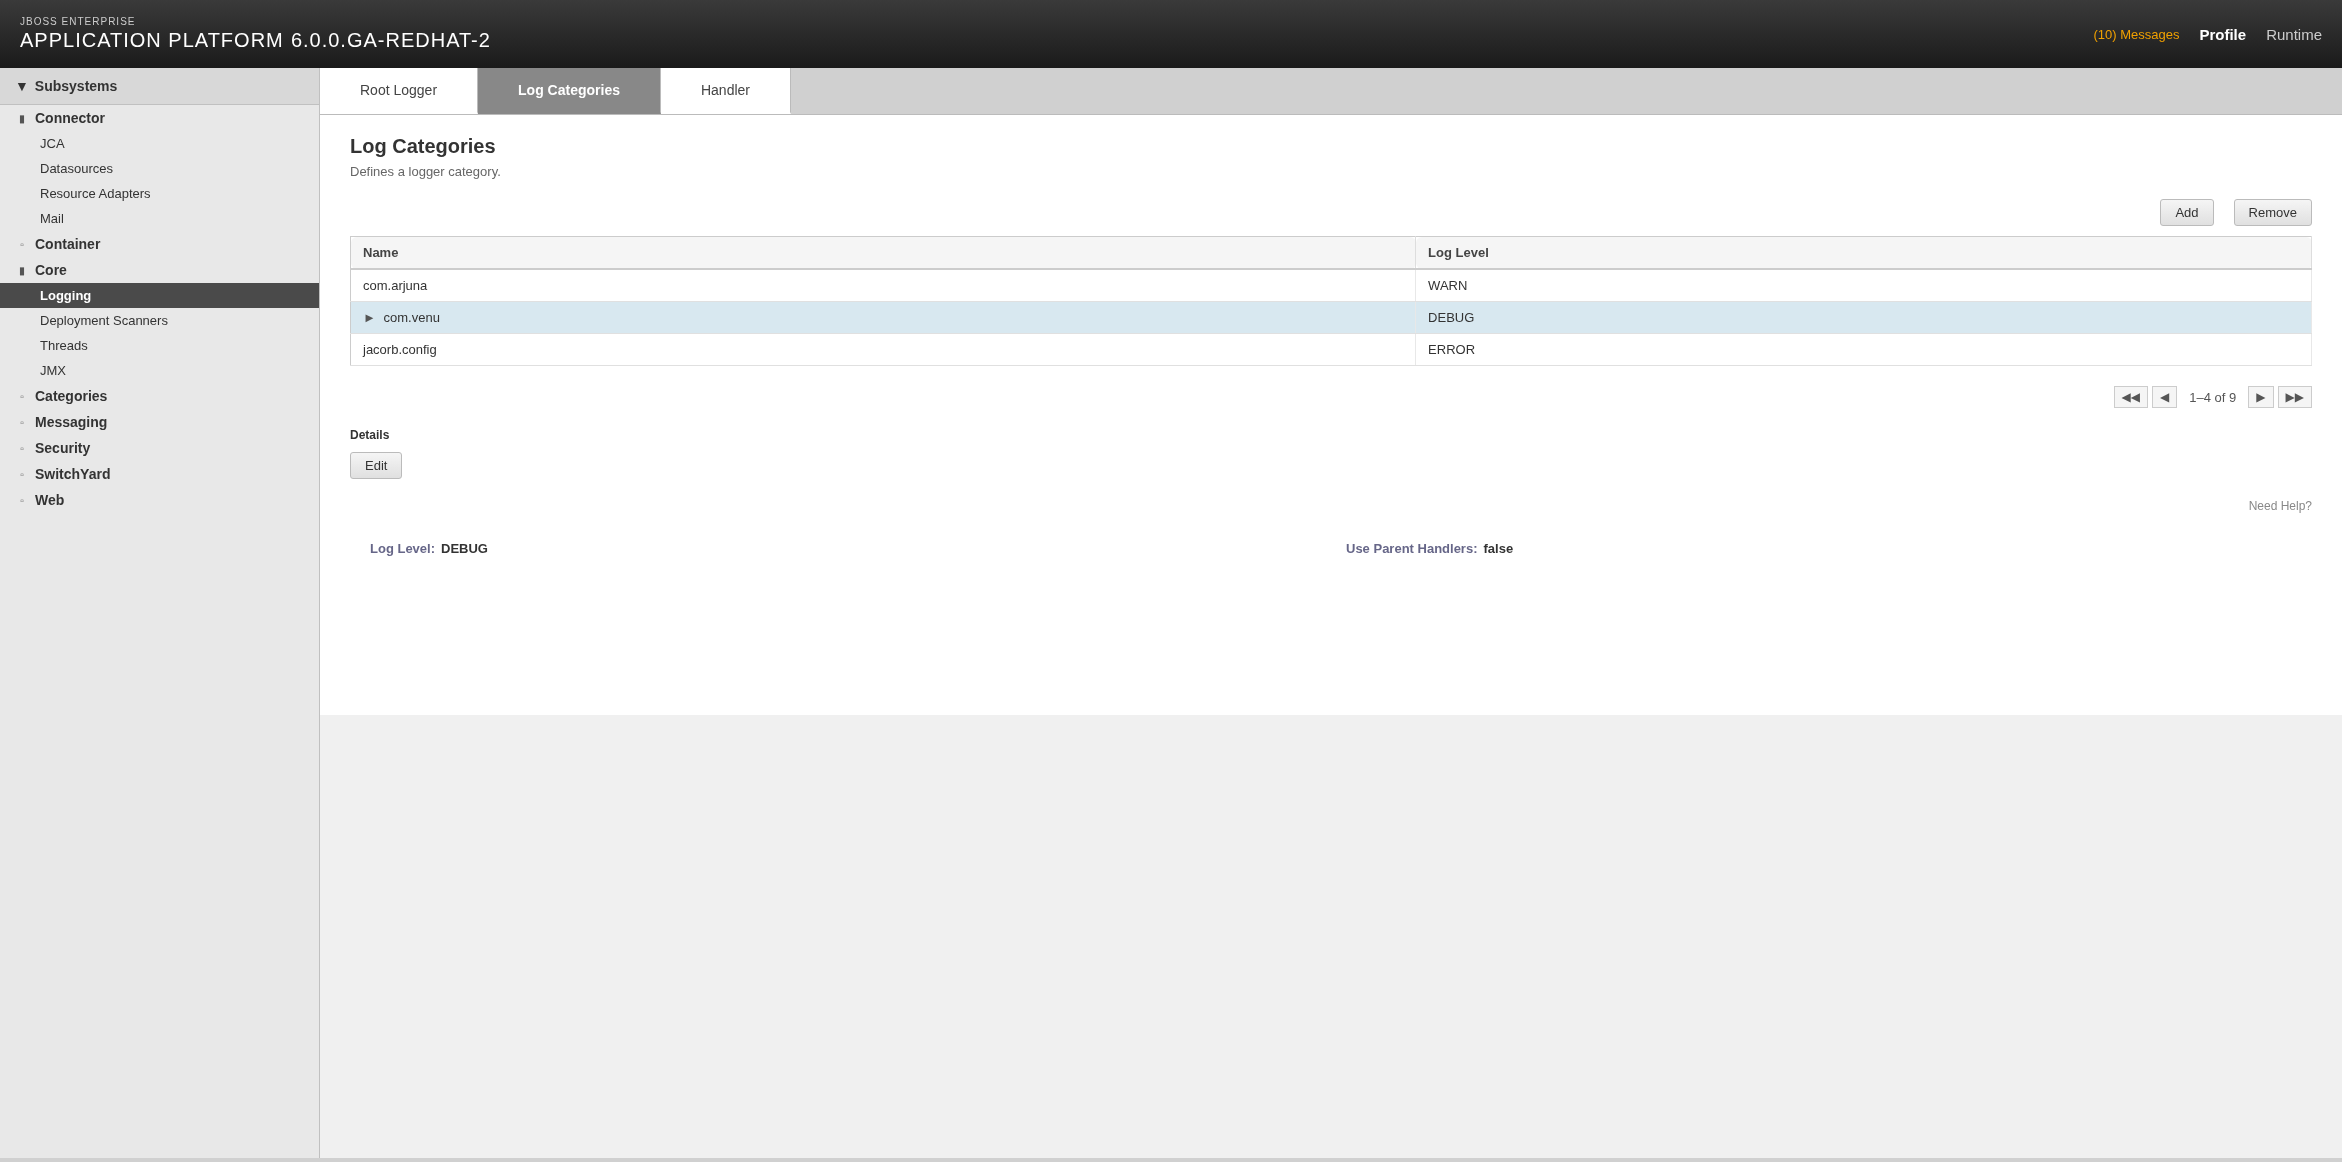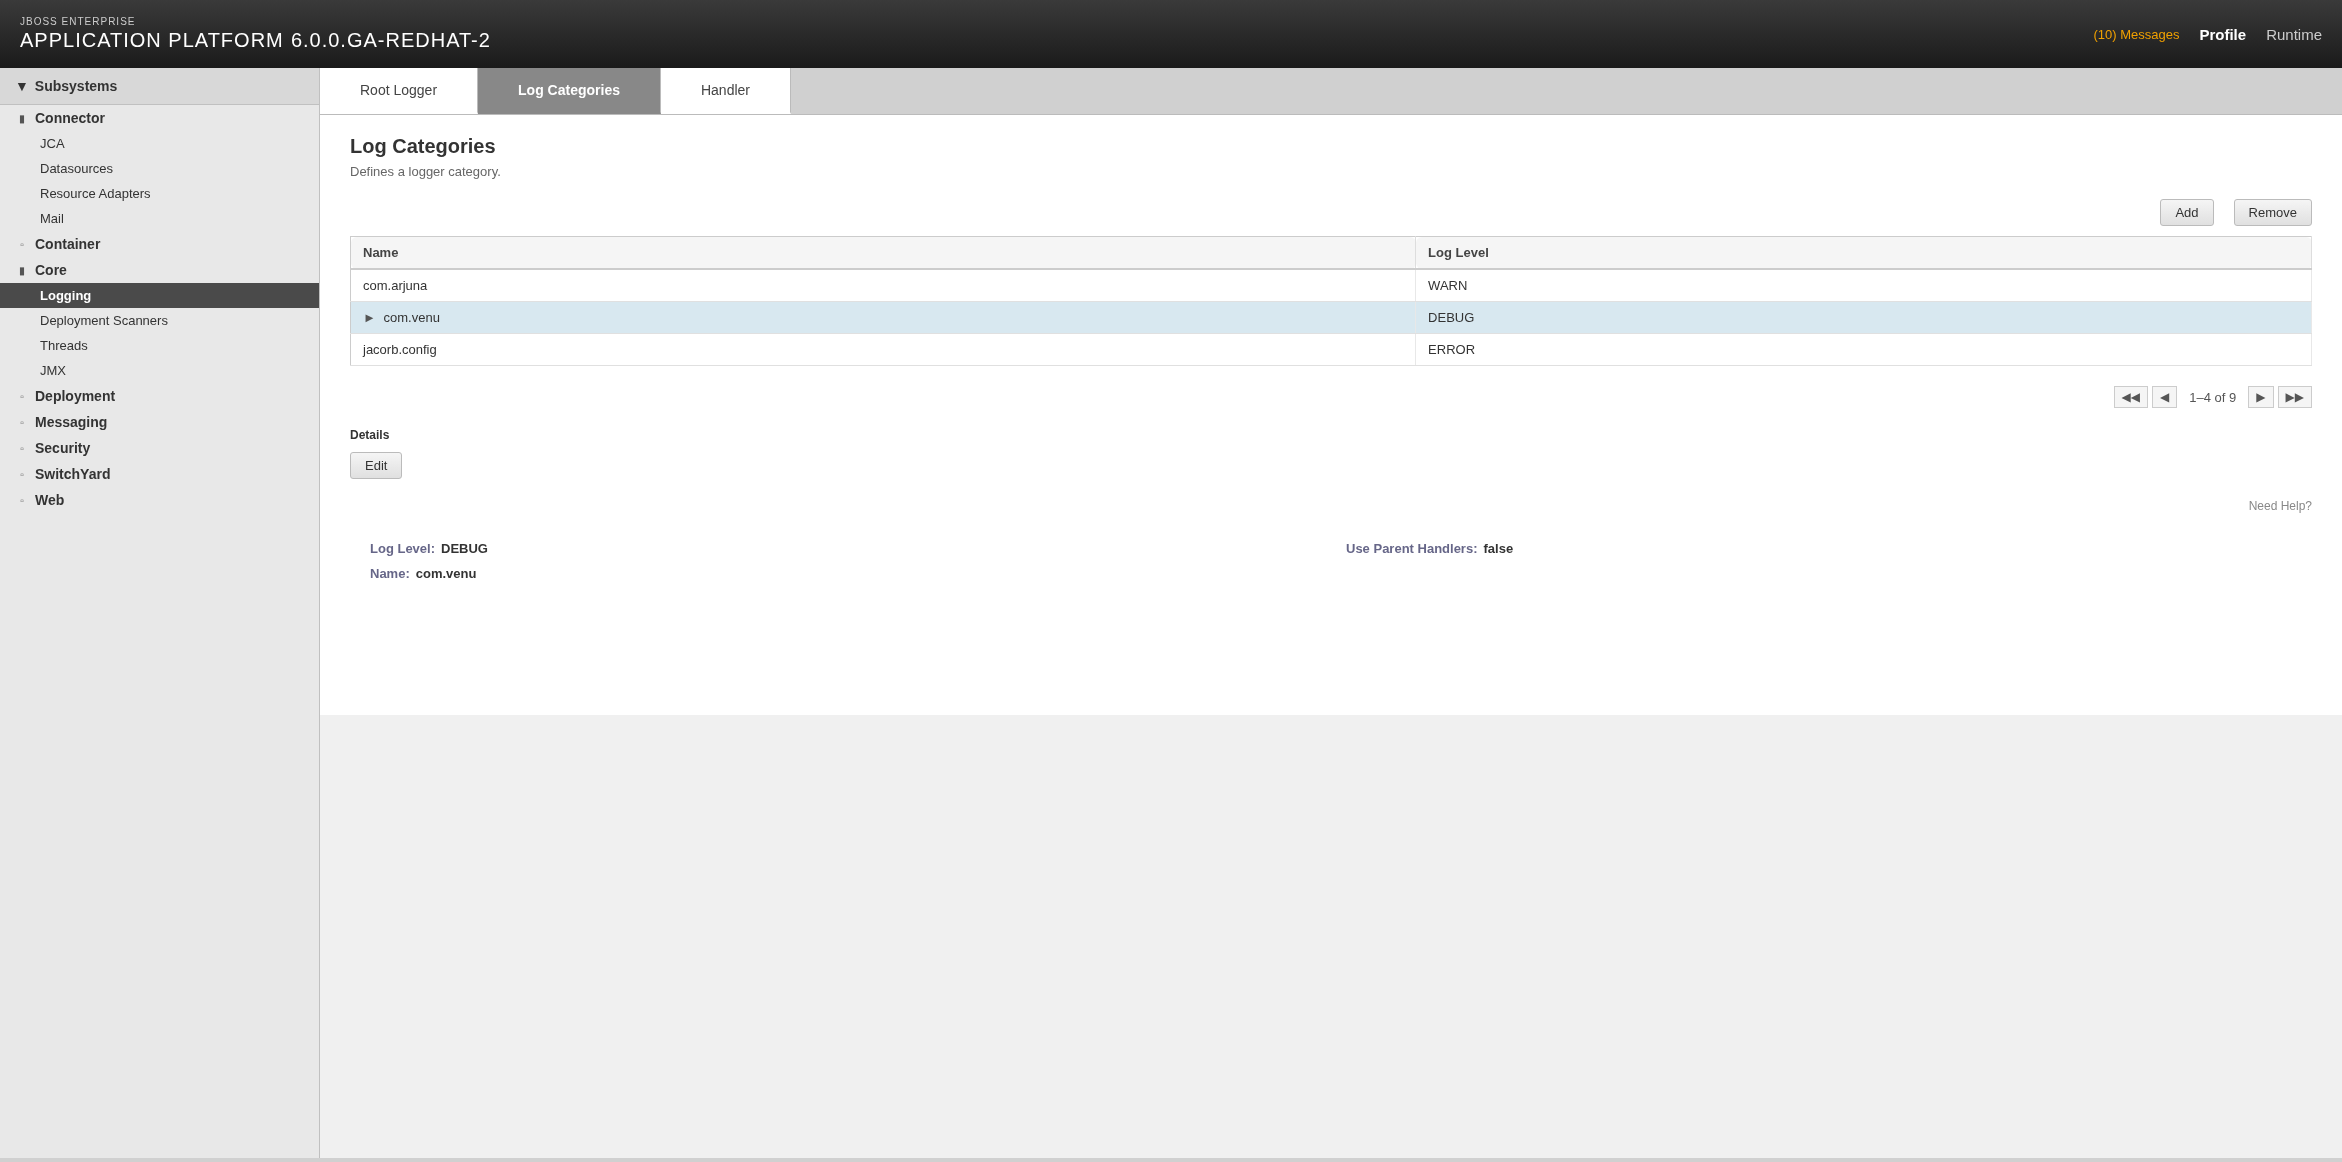--- a/index.html
+++ b/index.html
@@ -377,21 +377,21 @@
     </div>
     <div class="sidebar-item sub-item">
       <span>Threads</span>
     </div>
     <div class="sidebar-item sub-item">
       <span>JMX</span>
     </div>
 
     <div class="sidebar-item section-header">
       <span class="expand-icon">▫</span>
-      <span>Deployment</span>
+      <span>Categories</span>
     </div>
 
     <div class="sidebar-item section-header">
       <span class="expand-icon">▫</span>
       <span>Messaging</span>
     </div>
 
     <div class="sidebar-item section-header">
       <span class="expand-icon">▫</span>
       <span>Security</span>
@@ -477,21 +477,17 @@
 
         <div class="detail-fields">
           <div class="detail-field">
             <span class="field-label">Log Level:</span>
             <span class="field-value">DEBUG</span>
           </div>
           <div class="detail-field">
             <span class="field-label">Use Parent Handlers:</span>
             <span class="field-value">false</span>
           </div>
-          <div class="detail-field">
-            <span class="field-label">Name:</span>
-            <span class="field-value">com.venu</span>
-          </div>
         </div>
       </div>
     </div>
   </div>
 </div>
 
 </body></html>

